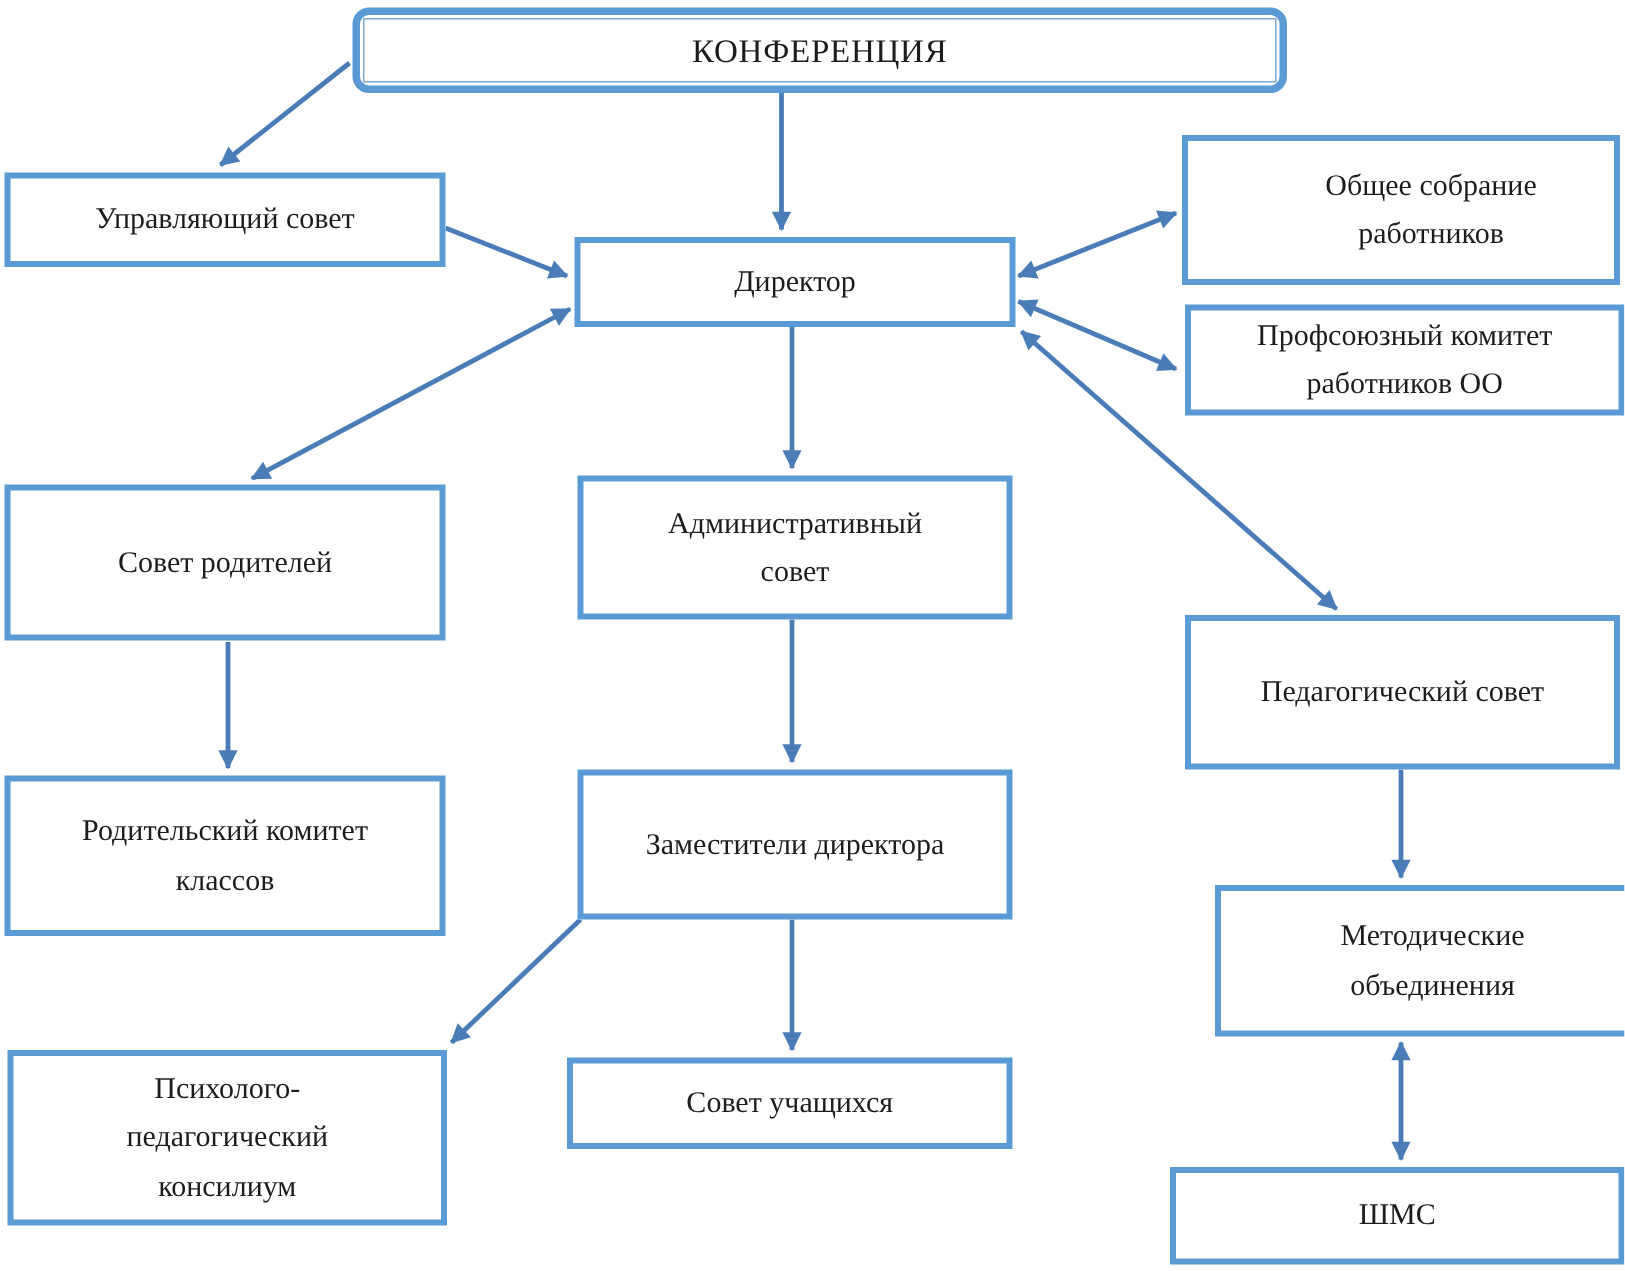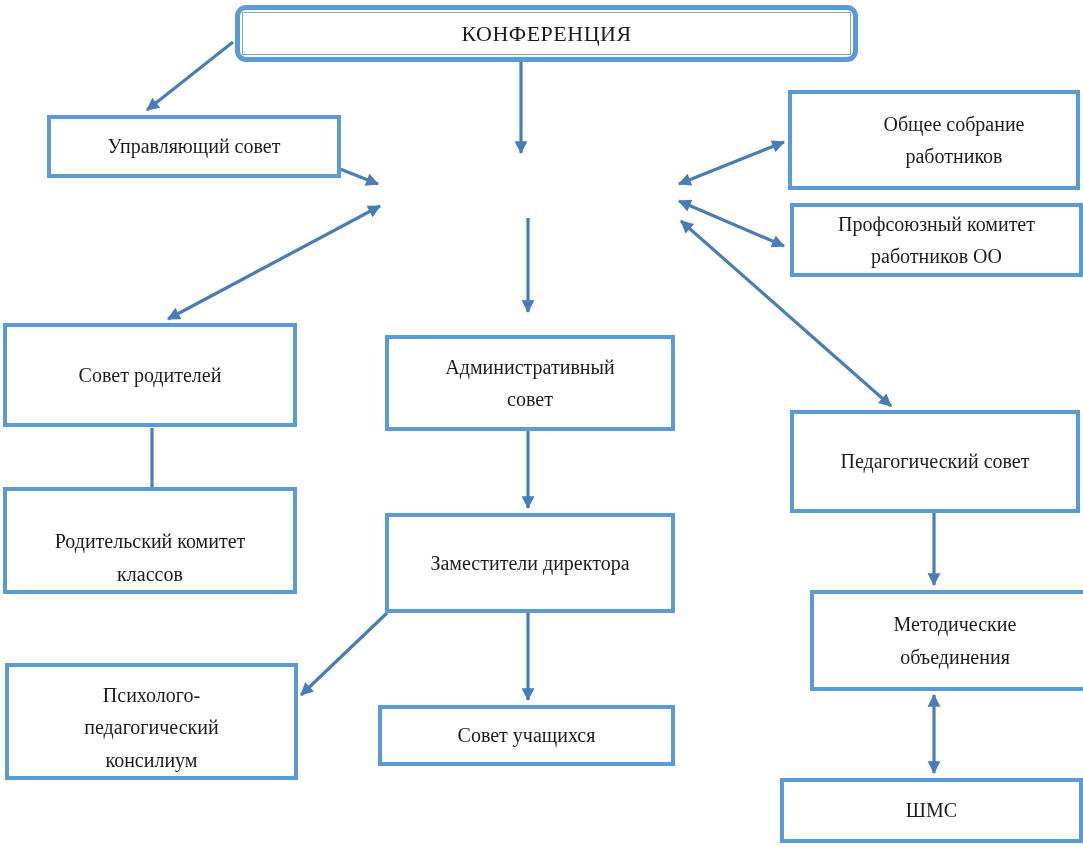--- a/index.html
+++ b/index.html
@@ -68,63 +68,66 @@
     <line x1="934" y1="513" x2="934" y2="585" marker-end="url(#arrowhead)"></line>
     <line x1="934" y1="695" x2="934" y2="773" marker-start="url(#arrowhead)" marker-end="url(#arrowhead)"></line>
   </svg>
 
   <div class="node node--double" style="left:235px;top:5px;width:623px;height:57px;border-radius:11px;">
     <div class="inner">
       <span class="node-label">КОНФЕРЕНЦИЯ</span>
     </div>
   </div>
 
-  <div class="node" style="left:3px;top:115px;width:294px;height:63px;margin-left:44px;">
+  <div class="node" style="left:3px;top:115px;width:294px;height:63px;">
     <span class="node-label">Управляющий совет</span>
   </div>
 
+  <div class="node" style="left:383px;top:158px;width:294px;height:60px;">
+    <span class="node-label">Директор</span>
+  </div>
 
   <div class="node" style="left:788px;top:90px;width:292px;height:100px;padding-left:40px;">
     <span class="node-label">Общее собрание
 работников</span>
   </div>
 
   <div class="node" style="left:790px;top:203px;width:293px;height:74px;">
     <span class="node-label">Профсоюзный комитет
 работников ОО</span>
   </div>
 
   <div class="node" style="left:3px;top:323px;width:294px;height:104px;">
     <span class="node-label">Совет родителей</span>
   </div>
 
-  <div class="node" style="left:385px;top:317px;width:290px;height:96px;margin-top:18px;">
+  <div class="node" style="left:385px;top:317px;width:290px;height:96px;">
     <span class="node-label">Административный
 совет</span>
   </div>
 
   <div class="node" style="left:790px;top:410px;width:290px;height:103px;">
     <span class="node-label">Педагогический совет</span>
   </div>
 
-  <div class="node" style="left:3px;top:487px;width:294px;height:107px;align-items:flex-end;">
+  <div class="node" style="left:3px;top:517px;width:294px;height:107px;">
     <span class="node-label">Родительский комитет
 классов</span>
   </div>
 
   <div class="node" style="left:385px;top:513px;width:290px;height:100px;align-items:center;">
     <span class="node-label">Заместители директора</span>
   </div>
 
   <div class="node" style="left:810px;top:590px;width:290px;height:101px;">
     <span class="node-label">Методические
 объединения</span>
   </div>
 
-  <div class="node" style="left:5px;top:663px;width:293px;height:117px;align-items:flex-end;">
+  <div class="node" style="left:5px;top:700px;width:293px;height:117px;">
     <span class="node-label">Психолого-
 педагогический
 консилиум</span>
   </div>
 
   <div class="node" style="left:378px;top:705px;width:297px;height:61px;">
     <span class="node-label">Совет учащихся</span>
   </div>
 
   <div class="node" style="left:780px;top:778px;width:303px;height:65px;align-items:center;">

